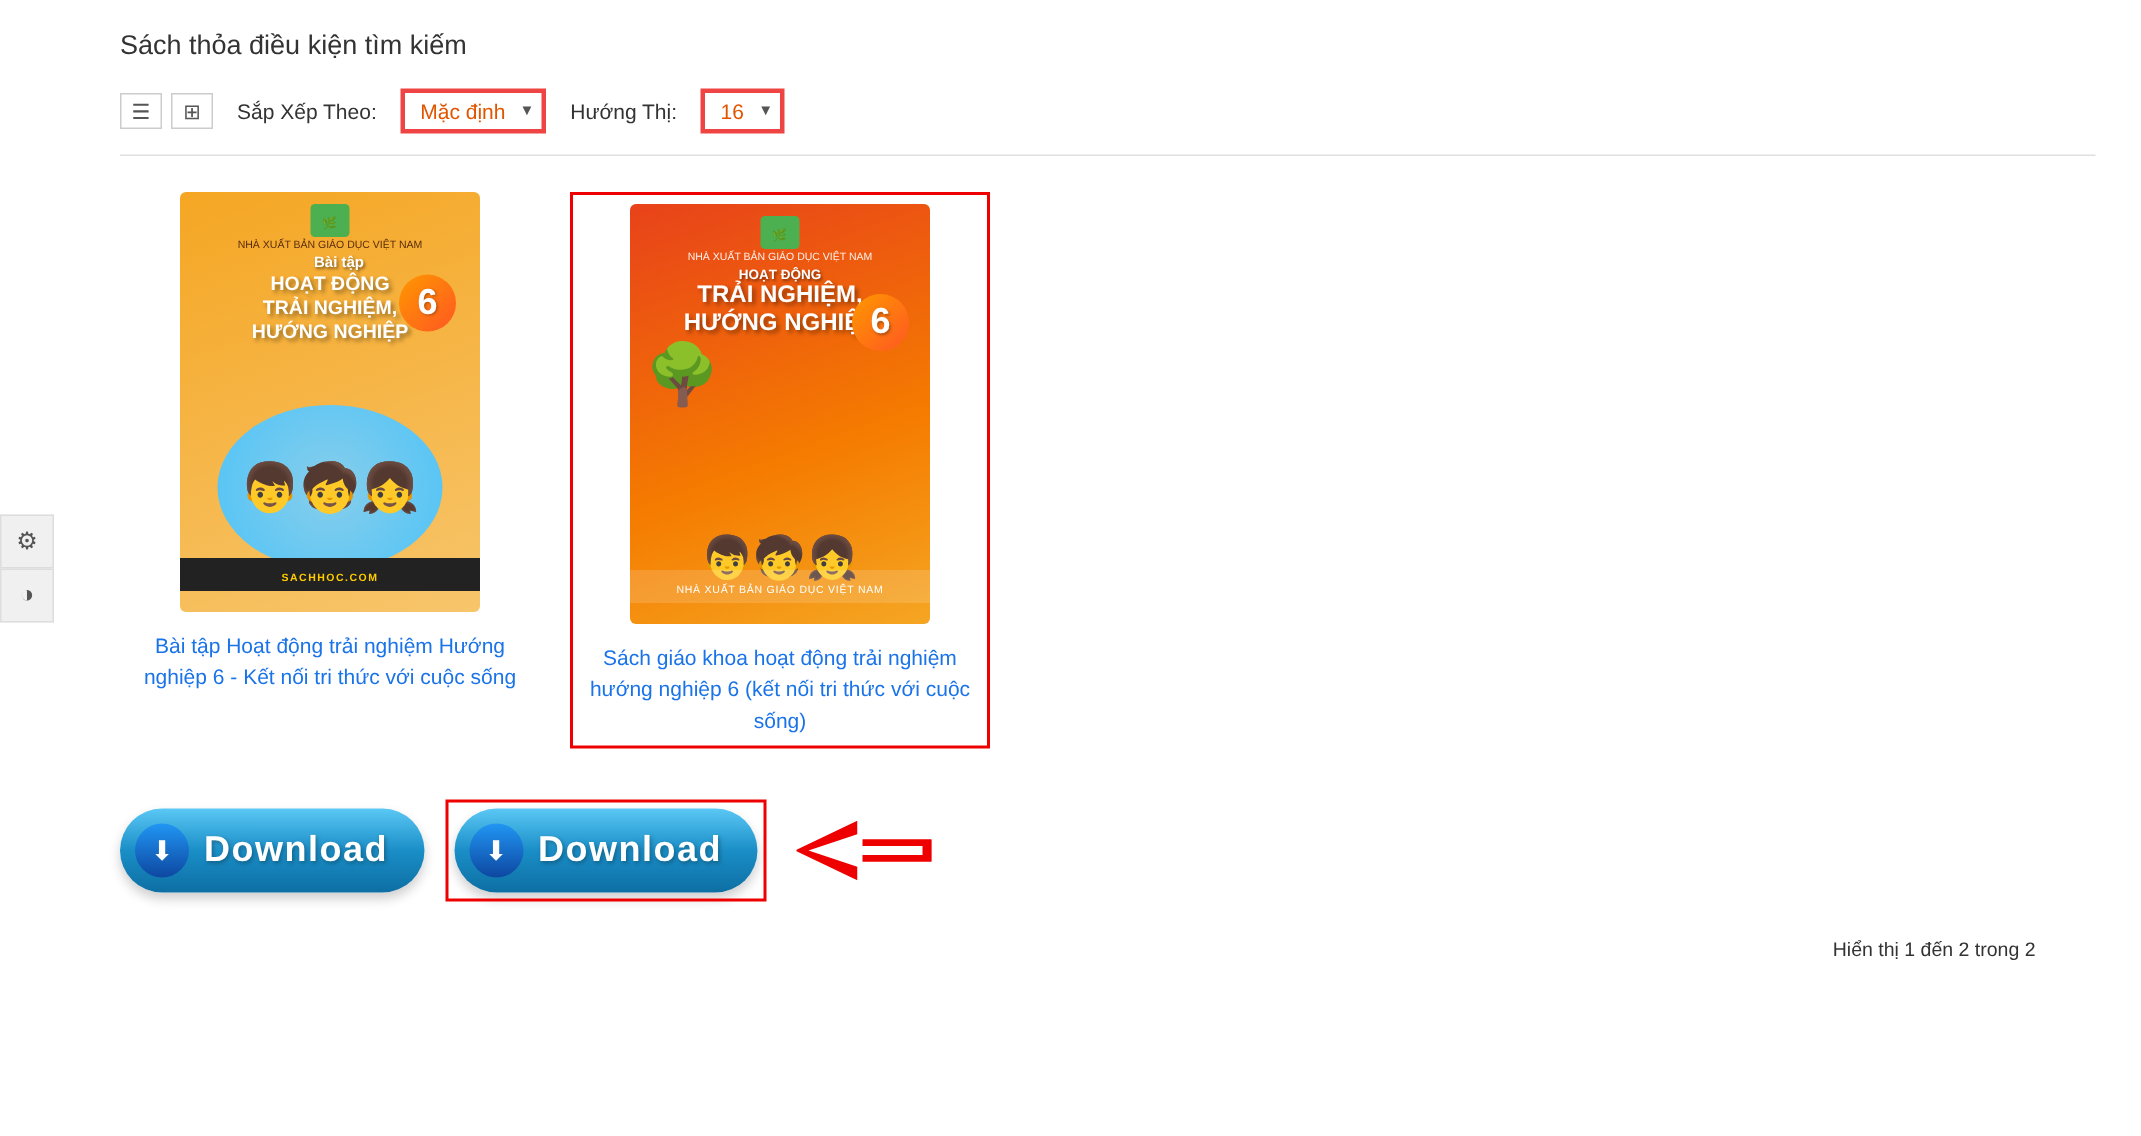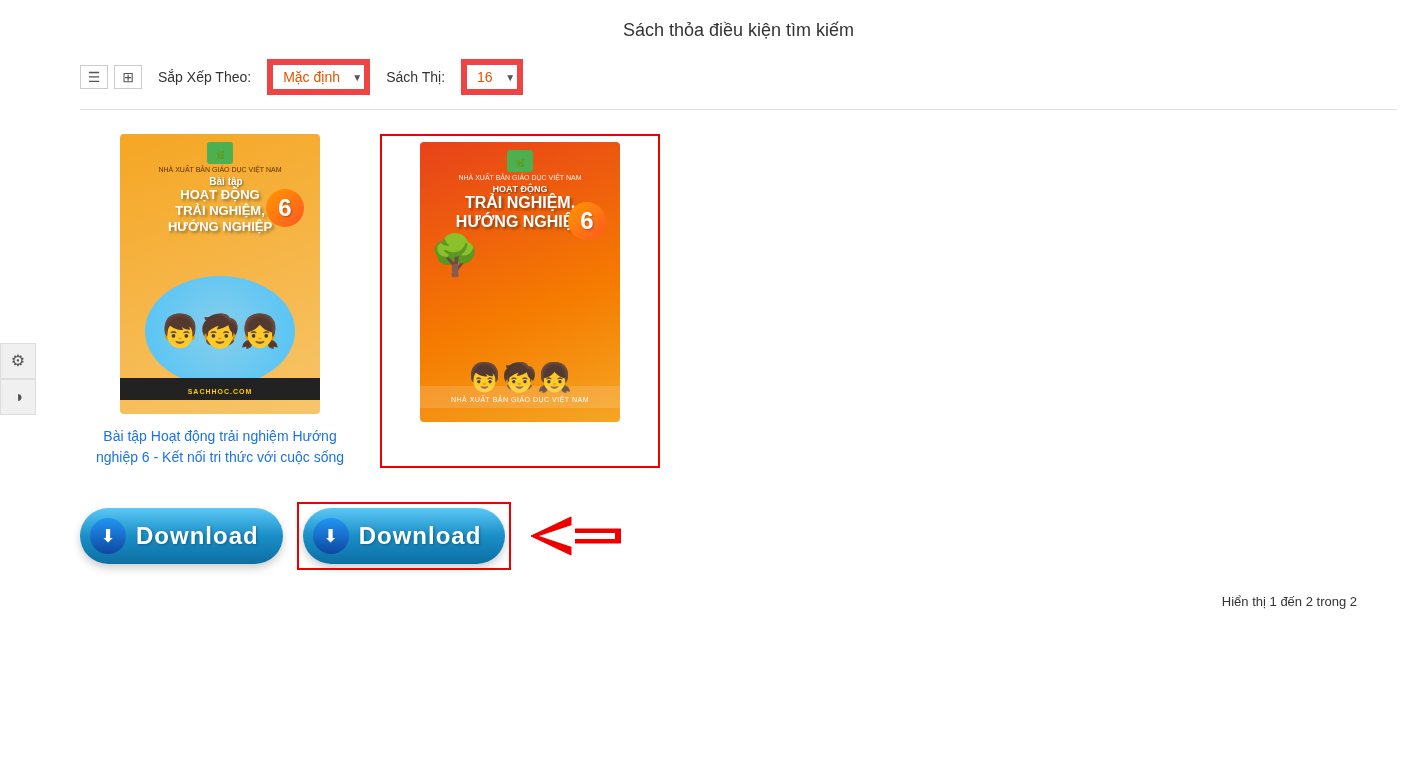--- a/index.html
+++ b/index.html
@@ -37,21 +37,20 @@
     .main-content {
       margin-left: 50px;
       padding: 20px 30px;
     }
 
     .page-title {
       font-size: 18px;
       color: #333;
       margin-bottom: 18px;
       font-weight: normal;
-      text-align: center;
     }
 
     .toolbar {
       display: flex;
       align-items: center;
       gap: 16px;
       margin-bottom: 24px;
       border-bottom: 1px solid #e0e0e0;
       padding-bottom: 14px;
     }
@@ -74,21 +73,21 @@
       font-size: 14px;
     }
 
     .sort-label, .display-label {
       font-size: 14px;
       color: #333;
       font-weight: normal;
     }
 
     .sort-select, .display-select {
-      border: 6px solid #ef4444;
+      border: 3px solid #ef4444;
       padding: 4px 28px 4px 10px;
       font-size: 14px;
       color: #e05500;
       cursor: pointer;
       background: #fff;
       appearance: none;
       -webkit-appearance: none;
       background-image: none;
       position: relative;
     }
@@ -281,21 +280,21 @@
       <button class="view-icon-btn">⊞</button>
     </div>
     <span class="sort-label">Sắp Xếp Theo:</span>
     <div class="select-wrapper">
       <select class="sort-select">
         <option>Mặc định</option>
         <option>Tên A-Z</option>
         <option>Tên Z-A</option>
       </select>
     </div>
-    <span class="display-label">Sách Thị:</span>
+    <span class="display-label">Hướng Thị:</span>
     <div class="select-wrapper">
       <select class="display-select">
         <option>8</option>
         <option selected="">16</option>
         <option>24</option>
         <option>32</option>
       </select>
     </div>
   </div>
 
@@ -341,20 +340,21 @@
           <div style="position:absolute;right:14px;top:60px;width:38px;height:38px;background:linear-gradient(135deg,#ff9800,#ff5722);border-radius:50%;display:flex;align-items:center;justify-content:center;font-size:24px;font-weight:bold;color:#fff;text-shadow:1px 1px 2px rgba(0,0,0,0.3);">6</div>
 
           <div style="position:absolute;top:90px;left:10px;font-size:40px;">🌳</div>
 
           <div style="position:absolute;bottom:28px;left:0;right:0;display:flex;justify-content:center;gap:4px;font-size:28px;">👦🧒👧</div>
           <div style="position:absolute;bottom:14px;left:0;right:0;background:rgba(255,255,255,0.15);text-align:center;padding:2px;">
             <span style="color:#fff;font-size:7px;letter-spacing:0.5px;">NHÀ XUẤT BẢN GIÁO DỤC VIỆT NAM</span>
           </div>
         </div>
       </div>
+      <div class="product-title">Sách giáo khoa hoạt động trải nghiệm hướng nghiệp 6 (kết nối tri thức với cuộc sống)</div>
     </div>
 
   </div>
 
   <div class="download-area">
 
     <div class="download-btn-wrapper">
       <button class="download-btn">
         <div class="download-btn-inner">
           <div class="download-icon-circle">

